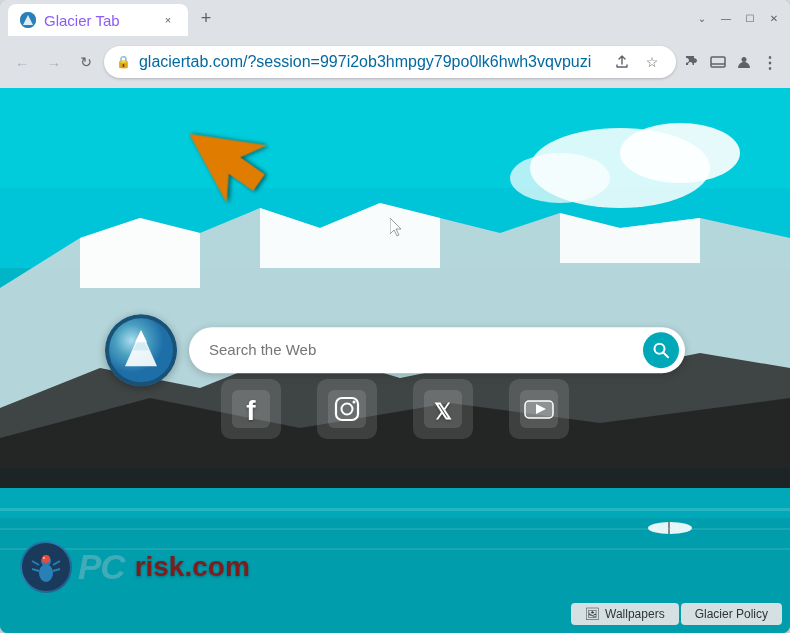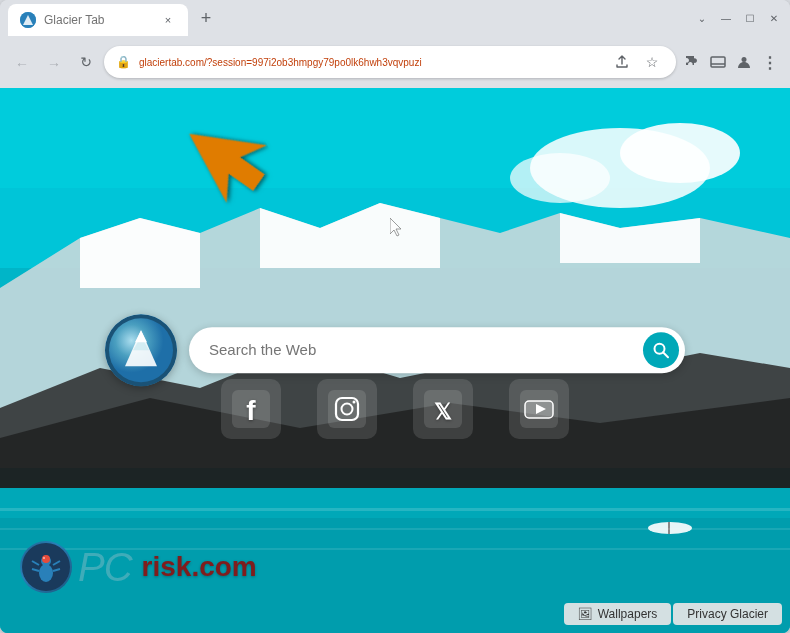--- a/index.html
+++ b/index.html
@@ -6,33 +6,33 @@
     body { width: 790px; height: 633px; overflow: hidden; font-family: 'Segoe UI', Arial, sans-serif; background: #dee1e6; }
 
     
     .browser-window { width: 790px; height: 633px; display: flex; flex-direction: column; border-radius: 8px; overflow: hidden; box-shadow: 0 2px 10px rgba(0,0,0,0.3); }
 
     
     .title-bar { height: 36px; background: #dee1e6; display: flex; align-items: center; padding: 0 8px; gap: 4px; flex-shrink: 0; }
     .title-bar-left { display: flex; align-items: center; flex: 1; gap: 0; }
     .tab { display: flex; align-items: center; background: #fff; border-radius: 8px 8px 0 0; padding: 0 12px; height: 32px; gap: 8px; min-width: 180px; max-width: 220px; position: relative; top: 2px; }
     .tab-favicon { width: 16px; height: 16px; border-radius: 50%; background: radial-gradient(circle at 40% 40%, #6dd5fa, #2980b9); flex-shrink: 0; }
-    .tab-title { font-size: 12px; color: #737373; flex: 1; white-space: nowrap; overflow: hidden; text-overflow: ellipsis; }
+    .tab-title { font-size: 15px; color: #8b5cf6; flex: 1; white-space: nowrap; overflow: hidden; text-overflow: ellipsis; }
     .tab-close { width: 16px; height: 16px; display: flex; align-items: center; justify-content: center; border-radius: 50%; cursor: pointer; font-size: 11px; color: #5f6368; }
     .new-tab-btn { width: 28px; height: 28px; display: flex; align-items: center; justify-content: center; border-radius: 50%; cursor: pointer; color: #5f6368; font-size: 18px; margin-left: 4px; }
     .title-bar-controls { display: flex; align-items: center; gap: 8px; margin-left: auto; }
     .win-btn { width: 16px; height: 16px; display: flex; align-items: center; justify-content: center; cursor: pointer; color: #5f6368; font-size: 10px; }
 
     
     .address-bar { height: 52px; background: #dee1e6; display: flex; align-items: center; padding: 0 8px; gap: 4px; flex-shrink: 0; }
     .nav-btn { width: 28px; height: 28px; display: flex; align-items: center; justify-content: center; border-radius: 50%; cursor: pointer; color: #5f6368; font-size: 14px; }
     .nav-btn.disabled { opacity: 0.4; cursor: default; }
     .omnibox { flex: 1; height: 32px; background: #fff; border-radius: 16px; display: flex; align-items: center; padding: 0 12px; gap: 8px; box-shadow: 0 1px 3px rgba(0,0,0,0.2); }
     .omnibox-lock { font-size: 12px; color: #5f6368; }
-    .omnibox-url { font-size: 10px; color: #c2410c; flex: 1; }
+    .omnibox-url { font-size: 16px; color: #0369a1; flex: 1; }
     .omnibox-actions { display: flex; align-items: center; gap: 6px; }
     .omnibox-icon { width: 24px; height: 24px; display: flex; align-items: center; justify-content: center; border-radius: 50%; cursor: pointer; color: #5f6368; font-size: 14px; }
     .toolbar-icons { display: flex; align-items: center; gap: 2px; }
 
     
     .content-area { flex: 1; position: relative; overflow: hidden; }
 
     
     .glacier-scene {
       width: 100%; height: 100%;
@@ -155,22 +155,22 @@
       display: flex; align-items: center; gap: 6px;
     }
     .wm-circle {
       width: 52px; height: 52px;
       border-radius: 50%;
       background: radial-gradient(circle at 35% 35%, #1a5276, #2980b9, #154360);
       display: flex; align-items: center; justify-content: center;
       font-size: 10px; color: #fff; font-weight: bold;
     }
     .wm-text {
-      font-size: 40px;
-      font-weight: 400;
+      font-size: 35px;
+      font-weight: 700;
       color: rgba(180,200,210,0.35);
       letter-spacing: -1px;
       font-style: italic;
     }
     .wm-domain {
       font-size: 28px;
       font-weight: 900;
       color: #7f1d1d;
       text-shadow: 0 1px 3px rgba(0,0,0,0.3);
       margin-left: 4px;
@@ -370,21 +370,21 @@
         <span class="wm-domain">risk.com</span>
       </div>
     </div>
 
     <div class="bottom-bar">
       <button class="bottom-btn">
         <span>🖼</span>
         <span>Wallpapers</span>
       </button>
       <button class="bottom-btn">
-        <span>Privacy Glacier</span>
+        <span>Glacier Policy</span>
       </button>
     </div>
 
     <div style="position:absolute; top:130px; left:390px; pointer-events:none; opacity:0.6;">
       <svg width="16" height="20" viewBox="0 0 16 20">
         <polygon points="0,0 0,16 4,12 7,18 9,17 6,11 11,11" fill="white" stroke="#333" stroke-width="0.8"></polygon>
       </svg>
     </div>
 
   </div>

